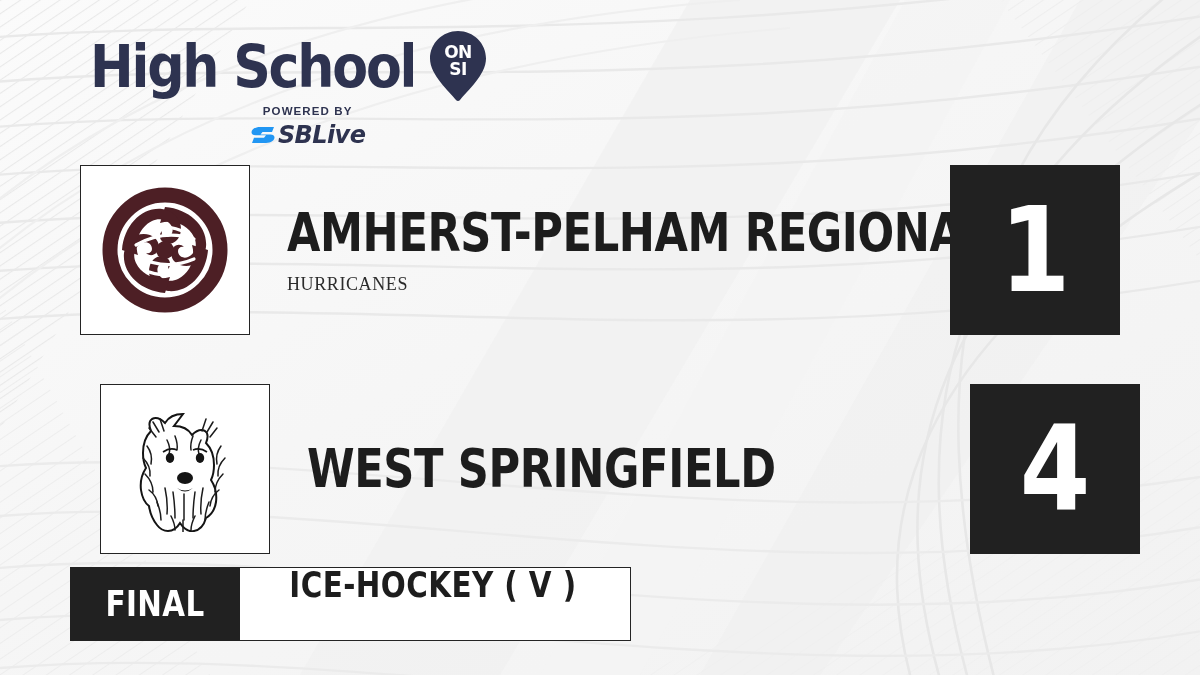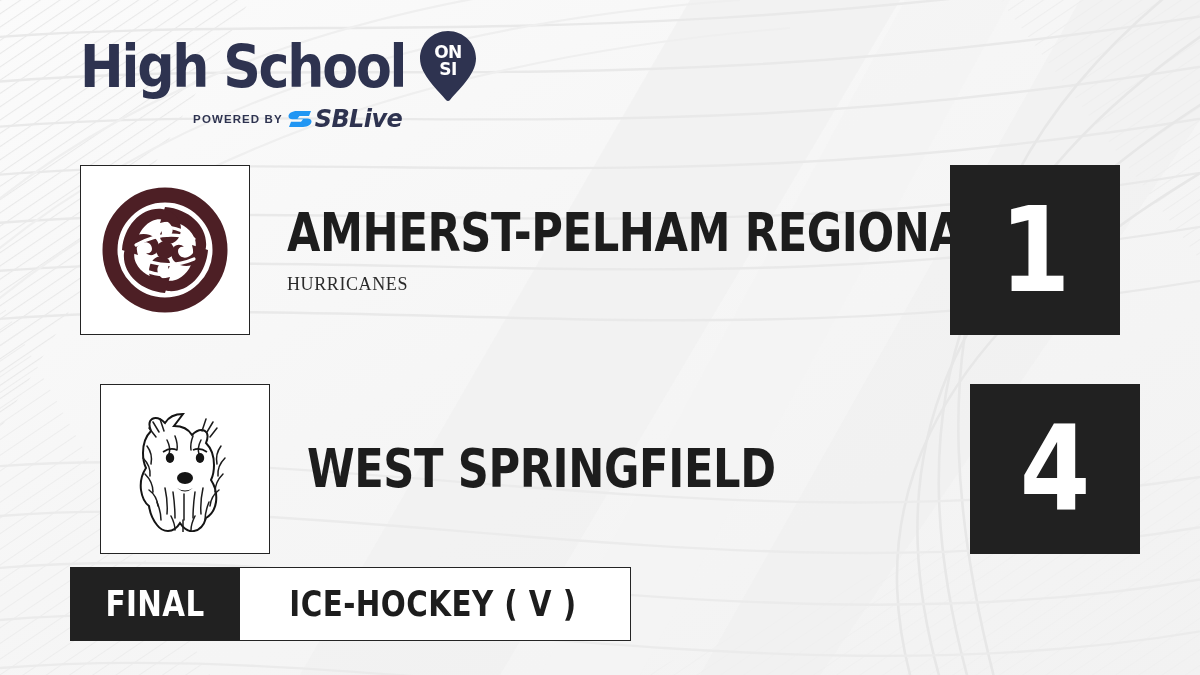--- a/index.html
+++ b/index.html
@@ -12,36 +12,36 @@
   }
 
   
   #bg { position:absolute; inset:0; z-index:0; }
   #bg svg { display:block; width:1200px; height:675px; }
 
   
   #stage { position:absolute; inset:0; z-index:2; }
 
   
-  .brand { position:absolute; left:80px; top:33px; }
+  .brand { position:absolute; left:90px; top:33px; }
   .brand-row { display:flex; align-items:center; }
   .wordmark {
     font-family:"DejaVu Sans", sans-serif;
     font-weight:bold;
     font-size:58px;
     line-height:58px;
     letter-spacing:-2.2px;
     color:#2e3350;
     font-stretch:condensed;
   }
   .pin { position:relative; width:62px; height:70px; margin-left:12px; margin-top:-2px; }
   .pin svg { display:block; }
   .powered {
     display:flex; align-items:center; justify-content:center;
-    margin-top:4px; margin-left:36px; gap:4px;
+    margin-top:4px; margin-left:36px; gap:4px;flex-direction:column;
   }
   .powered-label {
     font-size:11.5px; font-weight:bold; letter-spacing:1.1px; color:#2e3350;
   }
   .sblive { display:flex; align-items:center; gap:2px; }
   .sblive-mark { display:block; }
   .sblive-text {
     font-family:"DejaVu Sans", sans-serif;
     font-style:italic; font-weight:bold;
     font-size:24px; letter-spacing:-0.6px; color:#2e3350;
@@ -115,21 +115,21 @@
   .status-state span {
     font-family:"DejaVu Sans", sans-serif;
     font-weight:bold; font-size:35px; line-height:35px;
     color:#ffffff; letter-spacing:0.5px;
     transform:scaleX(0.84);
   }
   .status-sport {
     background:#ffffff;
     border:1.5px solid #242424;
     border-left:none;
-    display:flex; align-items:center;
+    display:flex; 
     padding:0 26px 0 22px;
   }
   .status-sport span {
     font-family:"DejaVu Sans", sans-serif;
     font-weight:bold; font-size:35px; line-height:35px;
     color:#1d1d1d; letter-spacing:0.5px;
     transform:scaleX(0.84);
     white-space:nowrap;
   }
 </style>

